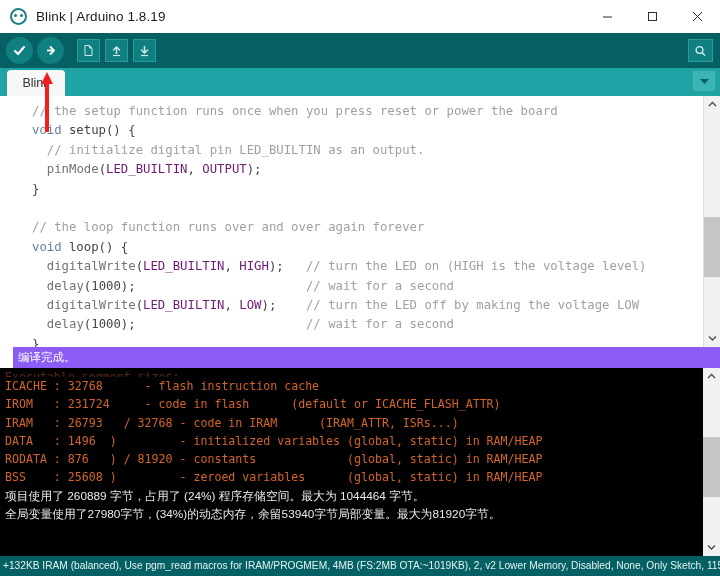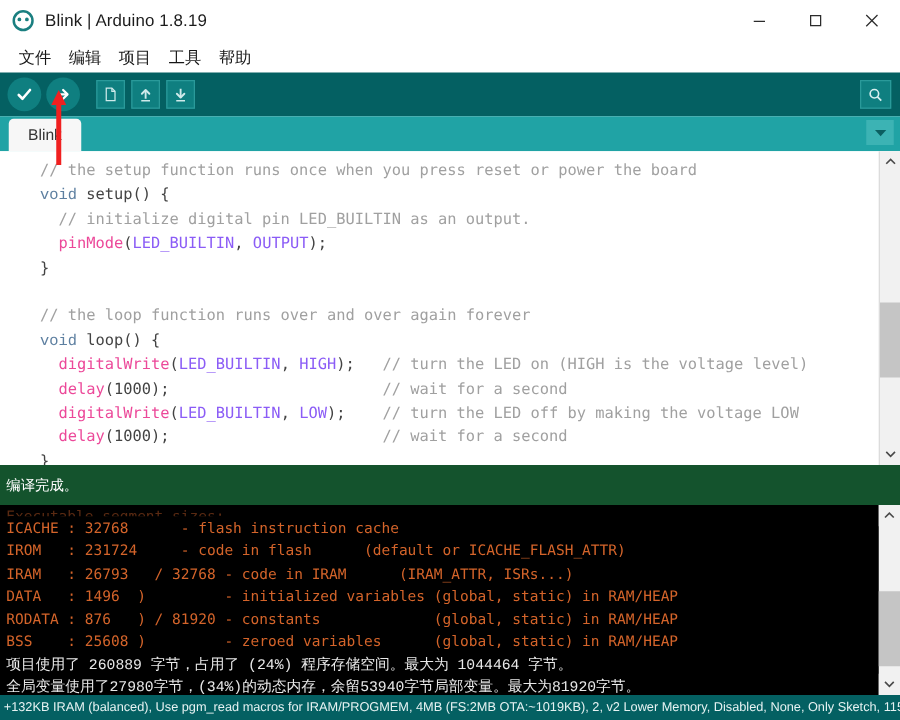--- a/index.html
+++ b/index.html
@@ -142,22 +142,22 @@
     font-size: 12.3px;
     line-height: 19.4px;
     white-space: pre;
     color: #434343;
     overflow: hidden;
     margin-left: 26px;
   }
   .ln { height: 19.4px; }
   .k   { color: #5d7fa0; font-family: Liberation Mono, monospace; }   
   .cmt { color: #a0a0a0; }   
-  .fn  { color: #ec4899; }   
-  .cst { color: #8b5cf6; }   
+  .fn  { color: #737373; }   
+  .cst { color: #701a75; }   
   .pl  { color: #434343; }   
 
   
   .vscroll {
     width: 17px;
     background: #f1f1f1;
     border-left: 1px solid #dcdcdc;
     display: flex; flex-direction: column;
     align-items: center;
     flex: 0 0 auto;
@@ -170,26 +170,27 @@
     flex: 0 0 auto;
   }
   .vs-track { flex: 1 1 auto; width: 17px; position: relative; }
   .vs-thumb {
     position: absolute; left: 0; width: 17px;
     background: #c5c5c5;
   }
 
   
   .statusline {
-    height: 32px;
-    background: #14532d;
+    height: 21px;
+    background: #8b5cf6;
     display: flex; align-items: center;
     padding-left: 5px;
     font-size: 11.5px; color: #ffffff;
     flex: 0 0 auto;
+    margin-left: 13px;
   }
 
   
   .console-wrap {
     flex: 1 1 auto;
     background: #000000;
     position: relative;
     display: flex;
     overflow: hidden;
     justify-content: center;
@@ -202,21 +203,21 @@
     color: #d4642a;
     white-space: pre;
     padding-left: 5px;
     overflow: hidden;
     position: relative;
   }
   .cline { height: 18.3px; }
   .cline.clip { height: 9px; overflow: hidden; color: #5a2a12; }
   .cline.zh {
     color: #e9e9e9;
-    font-family: Liberation Mono, monospace;
+    font-family: Liberation Sans, sans-serif;
     font-size: 11.8px;
   }
   .cscroll {
     width: 17px; background: #f1f1f1;
     display: flex; flex-direction: column; align-items: center;
     flex: 0 0 auto;
   }
 
   .watermark {
     position: absolute;
@@ -269,27 +270,20 @@
       </div>
       <div class="winbtn">
         <svg width="11" height="11" viewBox="0 0 11 11">
             <line x1="1" y1="1" x2="10" y2="10" stroke="#2b2b2b" stroke-width="1"></line>
             <line x1="10" y1="1" x2="1" y2="10" stroke="#2b2b2b" stroke-width="1"></line>
           </svg>
       </div>
     </div>
   </div>
 
-  <div class="menubar">
-    <div class="menu-item">文件</div>
-    <div class="menu-item">编辑</div>
-    <div class="menu-item">项目</div>
-    <div class="menu-item">工具</div>
-    <div class="menu-item">帮助</div>
-  </div>
 
   <div class="toolbar">
     <div class="tb-round">
       <svg width="15" height="15" viewBox="0 0 15 15">
           <polyline points="3,8 6,11 12,4" fill="none" stroke="#ffffff" stroke-width="2.1" stroke-linecap="round" stroke-linejoin="round"></polyline>
         </svg>
     </div>
     <div class="tb-round">
       <svg width="15" height="15" viewBox="0 0 15 15">
           <polyline points="4,7.5 11,7.5" fill="none" stroke="#ffffff" stroke-width="1.8"></polyline>

